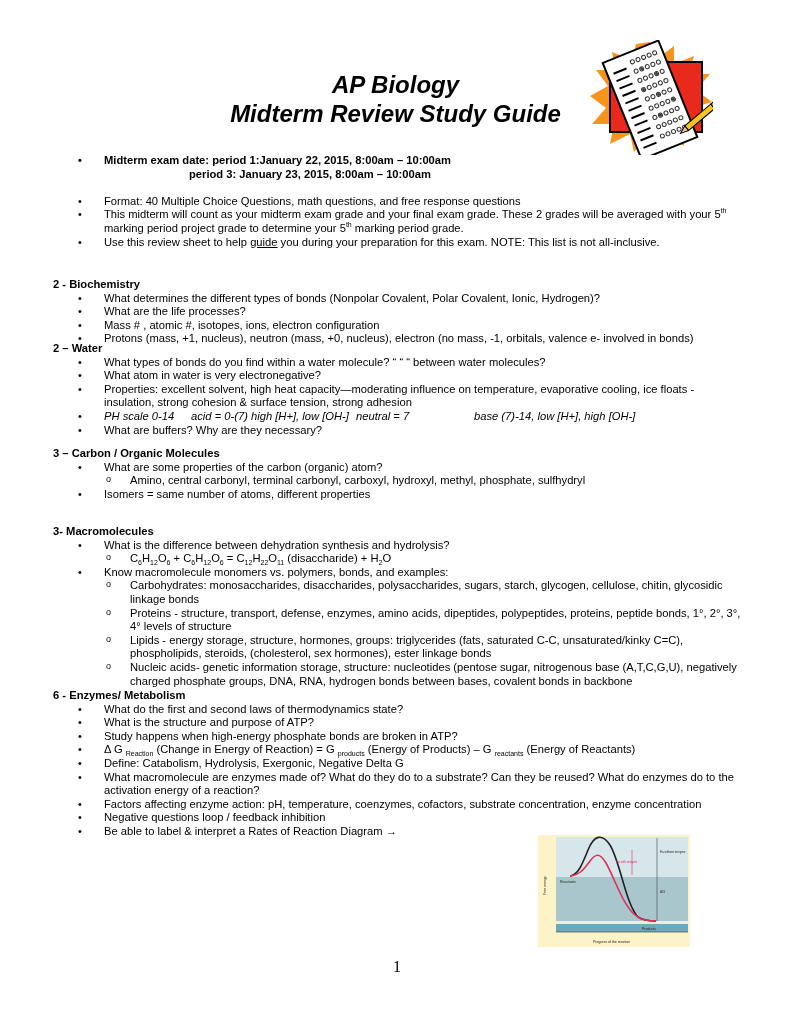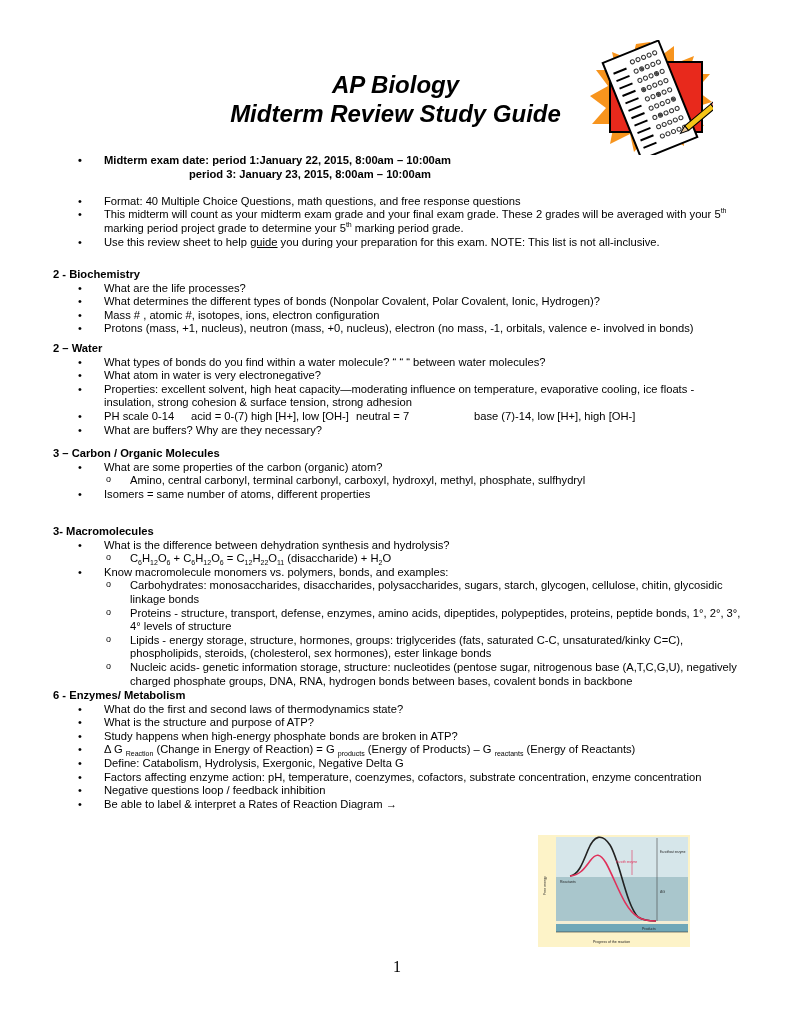--- a/index.html
+++ b/index.html
@@ -14,21 +14,21 @@
     .bul::before { content: "\2022"; position: absolute; left: 0; top: 0; font-size: 11px; }
     .sub { position: relative; padding-left: 26px; margin-left: 26px; }
     .sub::before { content: "o"; position: absolute; left: 2px; top: -1px; font-size: 9px; }
     .bold { font-weight: bold; }
     .indent-line { padding-left: 111px; }
     .gap { height: 13.6px; }
     .section { position: absolute; left: 53px; width: 690px; font-size: 11.2px; line-height: 13.6px; }
     .section .hd { font-weight: bold; }
     .section .list { margin-left: 25px; }
     sub, sup { font-size: 7px; line-height: 0; }
-    .tabs span { display: inline-block; }
+    .tabs span { display: inline-block; font-style: italic; }
     .chart { position: absolute; left: 538px; top: 835px; width: 152px; height: 120px; }
     .pageno { position: absolute; left: 393px; top: 958px; font-family: "Liberation Serif", serif; font-size: 16px; }
     u { text-decoration: underline; }
   </style>
 </head>
 <body>
 
 <div class="title">
   <div>AP Biology</div>
   <div>Midterm Review Study Guide</div>
@@ -123,25 +123,25 @@
   <div class="gap"></div>
   <div class="bul">Format: 40 Multiple Choice Questions, math questions, and  free response questions</div>
   <div class="bul">
     <span>This midterm will count as your midterm exam grade and your final exam grade.  These 2 grades will be averaged with your 5</span><sup>th</sup><span> marking period project grade to determine your 5</span><sup>th</sup><span> marking period grade.</span>
   </div>
   <div class="bul">
     <span>Use this review sheet to help </span><u>guide</u><span> you during your preparation for this exam.  NOTE: This list is not all-inclusive.</span>
   </div>
 </div>
 
-<div class="section" style="top:268px">
+<div class="section" style="top:278px">
   <div class="hd">2 - Biochemistry</div>
   <div class="list">
+    <div class="bul">What determines the different types of bonds (Nonpolar Covalent, Polar Covalent, Ionic, Hydrogen)?</div>
     <div class="bul">What are the life processes?</div>
-    <div class="bul">What determines the different types of bonds (Nonpolar Covalent, Polar Covalent, Ionic, Hydrogen)?</div>
     <div class="bul">Mass # , atomic #, isotopes, ions, electron configuration</div>
     <div class="bul">Protons (mass, +1, nucleus), neutron (mass, +0, nucleus), electron (no mass, -1, orbitals, valence e- involved in bonds)</div>
   </div>
 </div>
 
 <div class="section" style="top:342px">
   <div class="hd">2 – Water</div>
   <div class="list">
     <div class="bul">What types of bonds do you find within a water molecule? “ “ “ between water molecules?</div>
     <div class="bul">What atom in water is very electronegative?</div>
@@ -180,20 +180,21 @@
 <div class="section" style="top:689px">
   <div class="hd">6 - Enzymes/ Metabolism</div>
   <div class="list">
     <div class="bul">What do the first and second laws of thermodynamics state?</div>
     <div class="bul">What is the structure and purpose of ATP?</div>
     <div class="bul">Study happens when high-energy phosphate bonds are broken in ATP?</div>
     <div class="bul">
       <span>Δ G </span><sub>Reaction</sub><span> (Change in Energy of Reaction) = G </span><sub>products</sub><span> (Energy of Products)  – G </span><sub>reactants</sub><span> (Energy of Reactants)</span>
     </div>
     <div class="bul">Define: Catabolism, Hydrolysis, Exergonic, Negative Delta G</div>
+    <div class="bul">What macromolecule are enzymes made of?  What do they do to a substrate? Can they be reused?  What do enzymes do to the activation energy of a reaction?</div>
     <div class="bul">Factors affecting enzyme action: pH, temperature, coenzymes, cofactors, substrate concentration, enzyme concentration</div>
     <div class="bul">Negative questions loop / feedback inhibition</div>
     <div class="bul">Be able to label &amp; interpret a Rates of Reaction Diagram →</div>
   </div>
 </div>
 
 <svg class="chart" viewBox="0 0 152 120">
   <rect x="0" y="0" width="152" height="112" fill="#fdf3c8"></rect>
   <rect x="18" y="2" width="132" height="40" fill="#d6e6ea"></rect>
   <rect x="18" y="42" width="132" height="44" fill="#a9c6cc"></rect>

